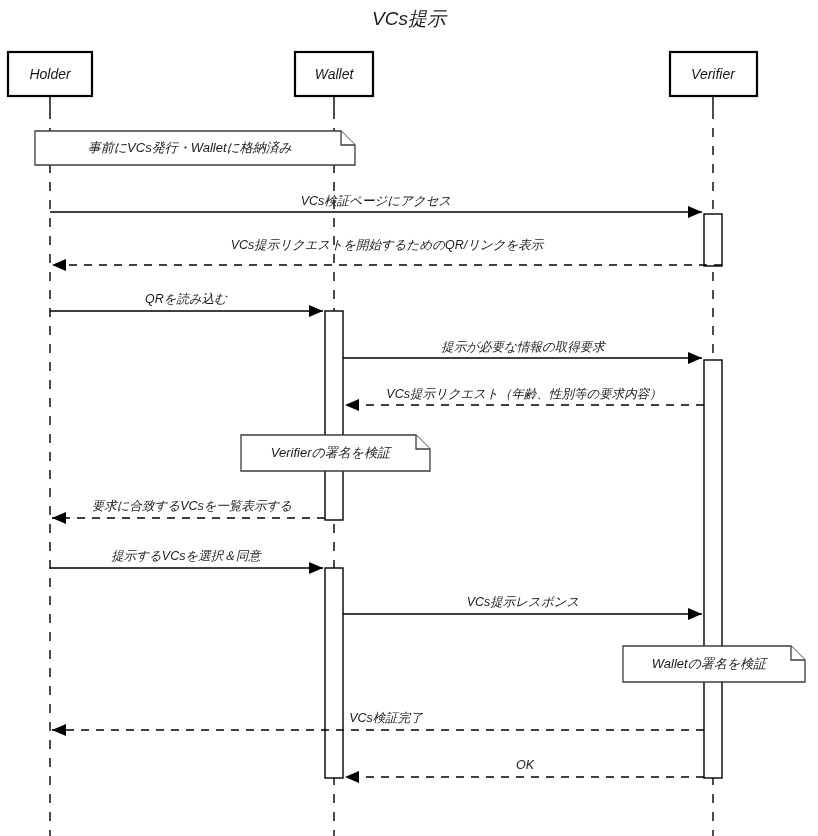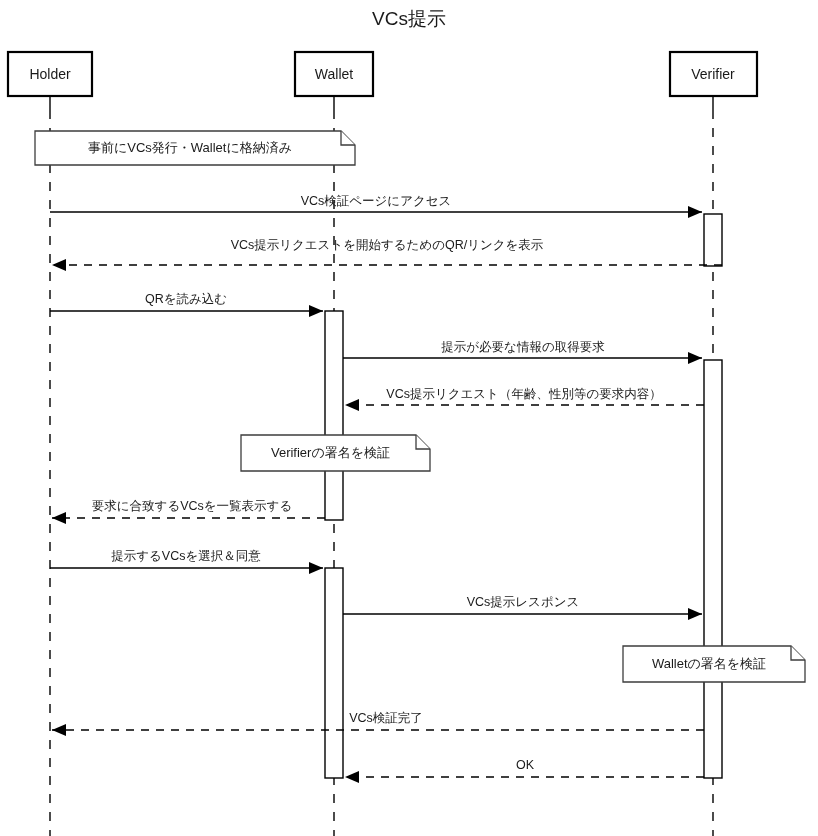--- a/index.html
+++ b/index.html
@@ -11,20 +11,21 @@
     width: 818px;
     height: 836px;
     font-family: "Liberation Sans", "DejaVu Sans", sans-serif;
     color: #1a1a1a;
     overflow: hidden;
   }
   #diagram-root {
     position: relative;
     width: 818px;
     height: 836px;
+    font-style: italic;
   }
   svg.sequence-canvas {
     display: block;
     width: 818px;
     height: 836px;
   }
   .diagram-title {
     font-size: 19px;
     fill: #1a1a1a;
     text-anchor: middle;

